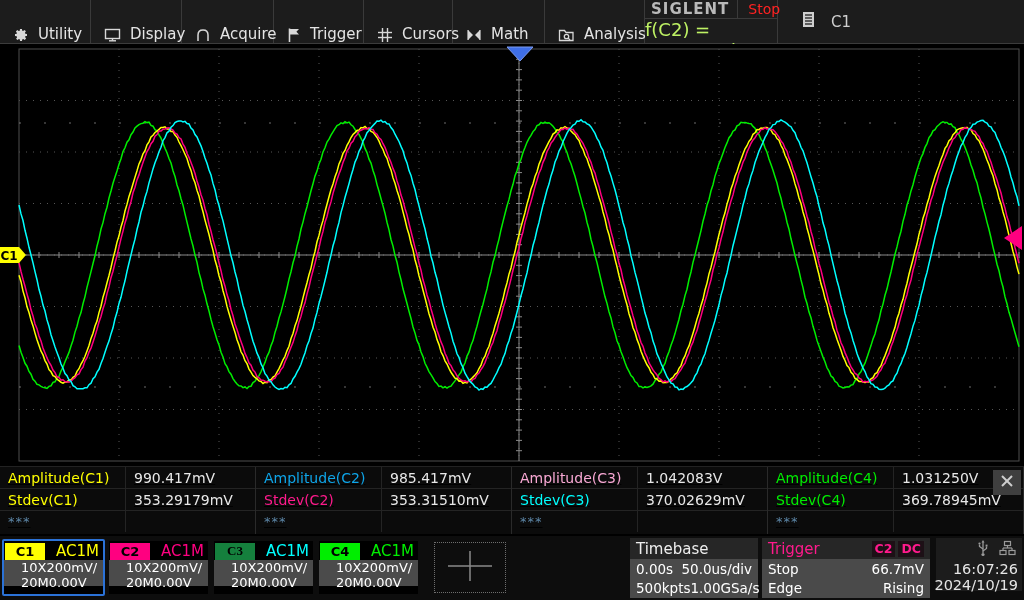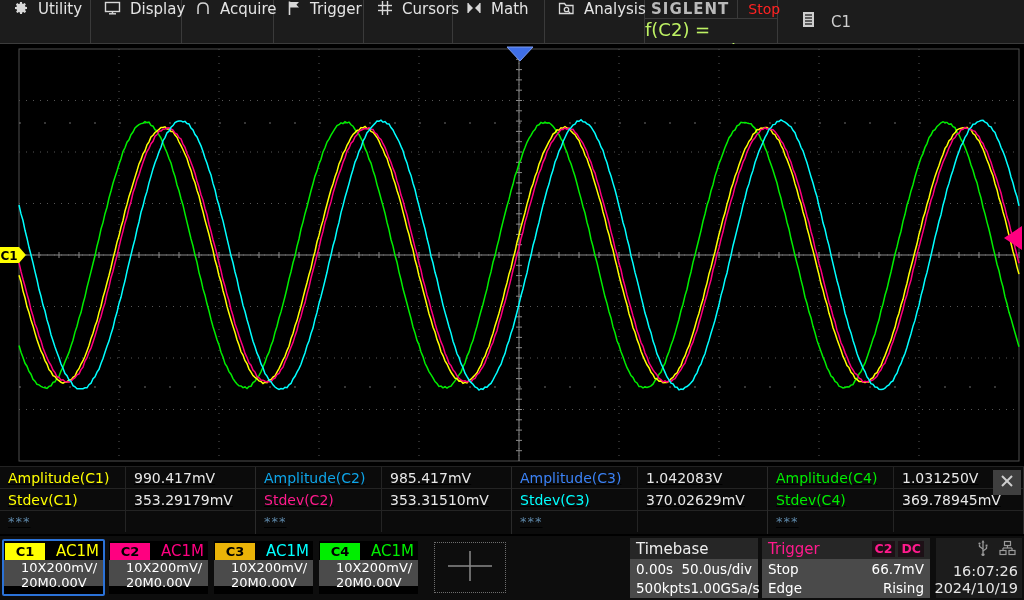--- a/index.html
+++ b/index.html
@@ -4,21 +4,21 @@
 <style>
   * { margin:0; padding:0; box-sizing:border-box; }
   html,body { background:#000; }
   body { font-family:"DejaVu Sans","Liberation Sans",sans-serif; }
   .screen { position:relative; width:1024px; height:600px; background:#000; overflow:hidden; }
 
   
   .menubar { position:absolute; left:0; top:0; width:1024px; height:44px;
              background:#1c1c1c; border-bottom:1px solid #3c3c3c;
              display:flex; align-items:stretch; }
-  .menu-item { display:flex; align-items:flex-start; gap:9px; padding:0 0 0 13px;
+  .menu-item { display:flex; align-items:flex-end; gap:9px; padding:0 0 0 13px;
                border-right:1px solid #3a3a3a; color:#e4e4e4; font-size:15px; cursor:default; }
   .menu-item .micon { display:flex; align-items:center; }
   .menu-item svg { display:block; }
   .logo-block { width:133px; border-right:1px solid #3a3a3a; display:flex; flex-direction:column; }
   .logo-row { flex:1; display:flex; align-items:center; border-bottom:1px solid #3a3a3a; }
   .logo-text { font-weight:bold; font-size:15px; letter-spacing:1px; color:#b9b9b9; padding:0 8px 0 6px; border-right:1px solid #3a3a3a; height:100%; display:flex; align-items:center; }
   .stop-text { color:#ff2222; font-size:14px; padding:0 10px; }
   .freq-row { flex:1; display:flex; align-items:center; justify-content:center; }
   .freq-text { color:#bef264; font-size:18px; }
   .ch-ind-block { flex:1; display:flex; align-items:center; gap:16px; padding-left:24px; color:#cfcfcf; font-size:15px; }
@@ -60,21 +60,21 @@
   .ib-head { height:21px; display:flex; align-items:center; justify-content:space-between; padding:0 6px;
              font-size:15px; color:#eee; }
   .ib-rows { height:39px; background:#4a4a4a; display:flex; flex-direction:column; justify-content:space-evenly; padding:0 6px; }
   .ib-line { display:flex; justify-content:space-between; color:#fff; font-size:13.5px; }
   .tb-block { left:630px; width:128px; }
   .trg-block { left:762px; width:168px; }
   .trg-title { color:#ff1a8c; }
   .trg-badges { display:flex; gap:3px; }
   .trg-badge { background:#1d1016; color:#ff1a8c; font-size:12.5px; font-weight:bold; padding:0 3px; height:16px;
                display:flex; align-items:center; }
-  .dt-block { position:absolute; left:936px; top:2px; width:86px; height:60px; background:#1c1c1c;
+  .dt-block { position:absolute; left:936px; top:2px; width:86px; height:53px; background:#1c1c1c;
               display:flex; flex-direction:column; align-items:flex-end; justify-content:space-between; padding:2px 4px; }
   .dt-icons { display:flex; gap:10px; align-self:flex-end; padding-right:2px; }
   .dt-time, .dt-date { color:#e6e6e6; font-size:14.5px; }
 </style>
 </head>
 <body>
 
 <div class="screen">
 
   <header class="menubar">
@@ -322,21 +322,21 @@
         <span class="meas-label" style="color: rgb(255, 26, 140);">Stdev(C2)</span>
         <span class="meas-value">353.31510mV</span>
       </div>
       <div class="meas-row">
         <span class="meas-label meas-ph">***</span>
         <span class="meas-value"></span>
       </div>
     </div>
     <div class="meas-group">
       <div class="meas-row">
-        <span class="meas-label" style="color: #3b82f6;">Amplitude(C3)</span>
+        <span class="meas-label" style="color: #f9a8d4;">Amplitude(C3)</span>
         <span class="meas-value">1.042083V</span>
       </div>
       <div class="meas-row">
         <span class="meas-label" style="color: rgb(0, 255, 255);">Stdev(C3)</span>
         <span class="meas-value">370.02629mV</span>
       </div>
       <div class="meas-row">
         <span class="meas-label meas-ph">***</span>
         <span class="meas-value"></span>
       </div>
@@ -399,21 +399,21 @@
             </div>
           <div class="ch-line">
               <span>20M</span>
               <span>0.00V</span>
             </div>
         </div>
       </div>
 
       <div class="ch-box">
         <div class="ch-head">
-          <span class="ch-badge" style="background-color: #eab308;">C3</span>
+          <span class="ch-badge" style="background-color: #15803d; font-family: Liberation Serif, serif;">C3</span>
           <span class="ch-coupling" style="color: rgb(0, 255, 255);">AC1M</span>
         </div>
         <div class="ch-body">
           <div class="ch-line">
               <span>10X</span>
               <span>200mV/</span>
             </div>
           <div class="ch-line">
               <span>20M</span>
               <span>0.00V</span>

